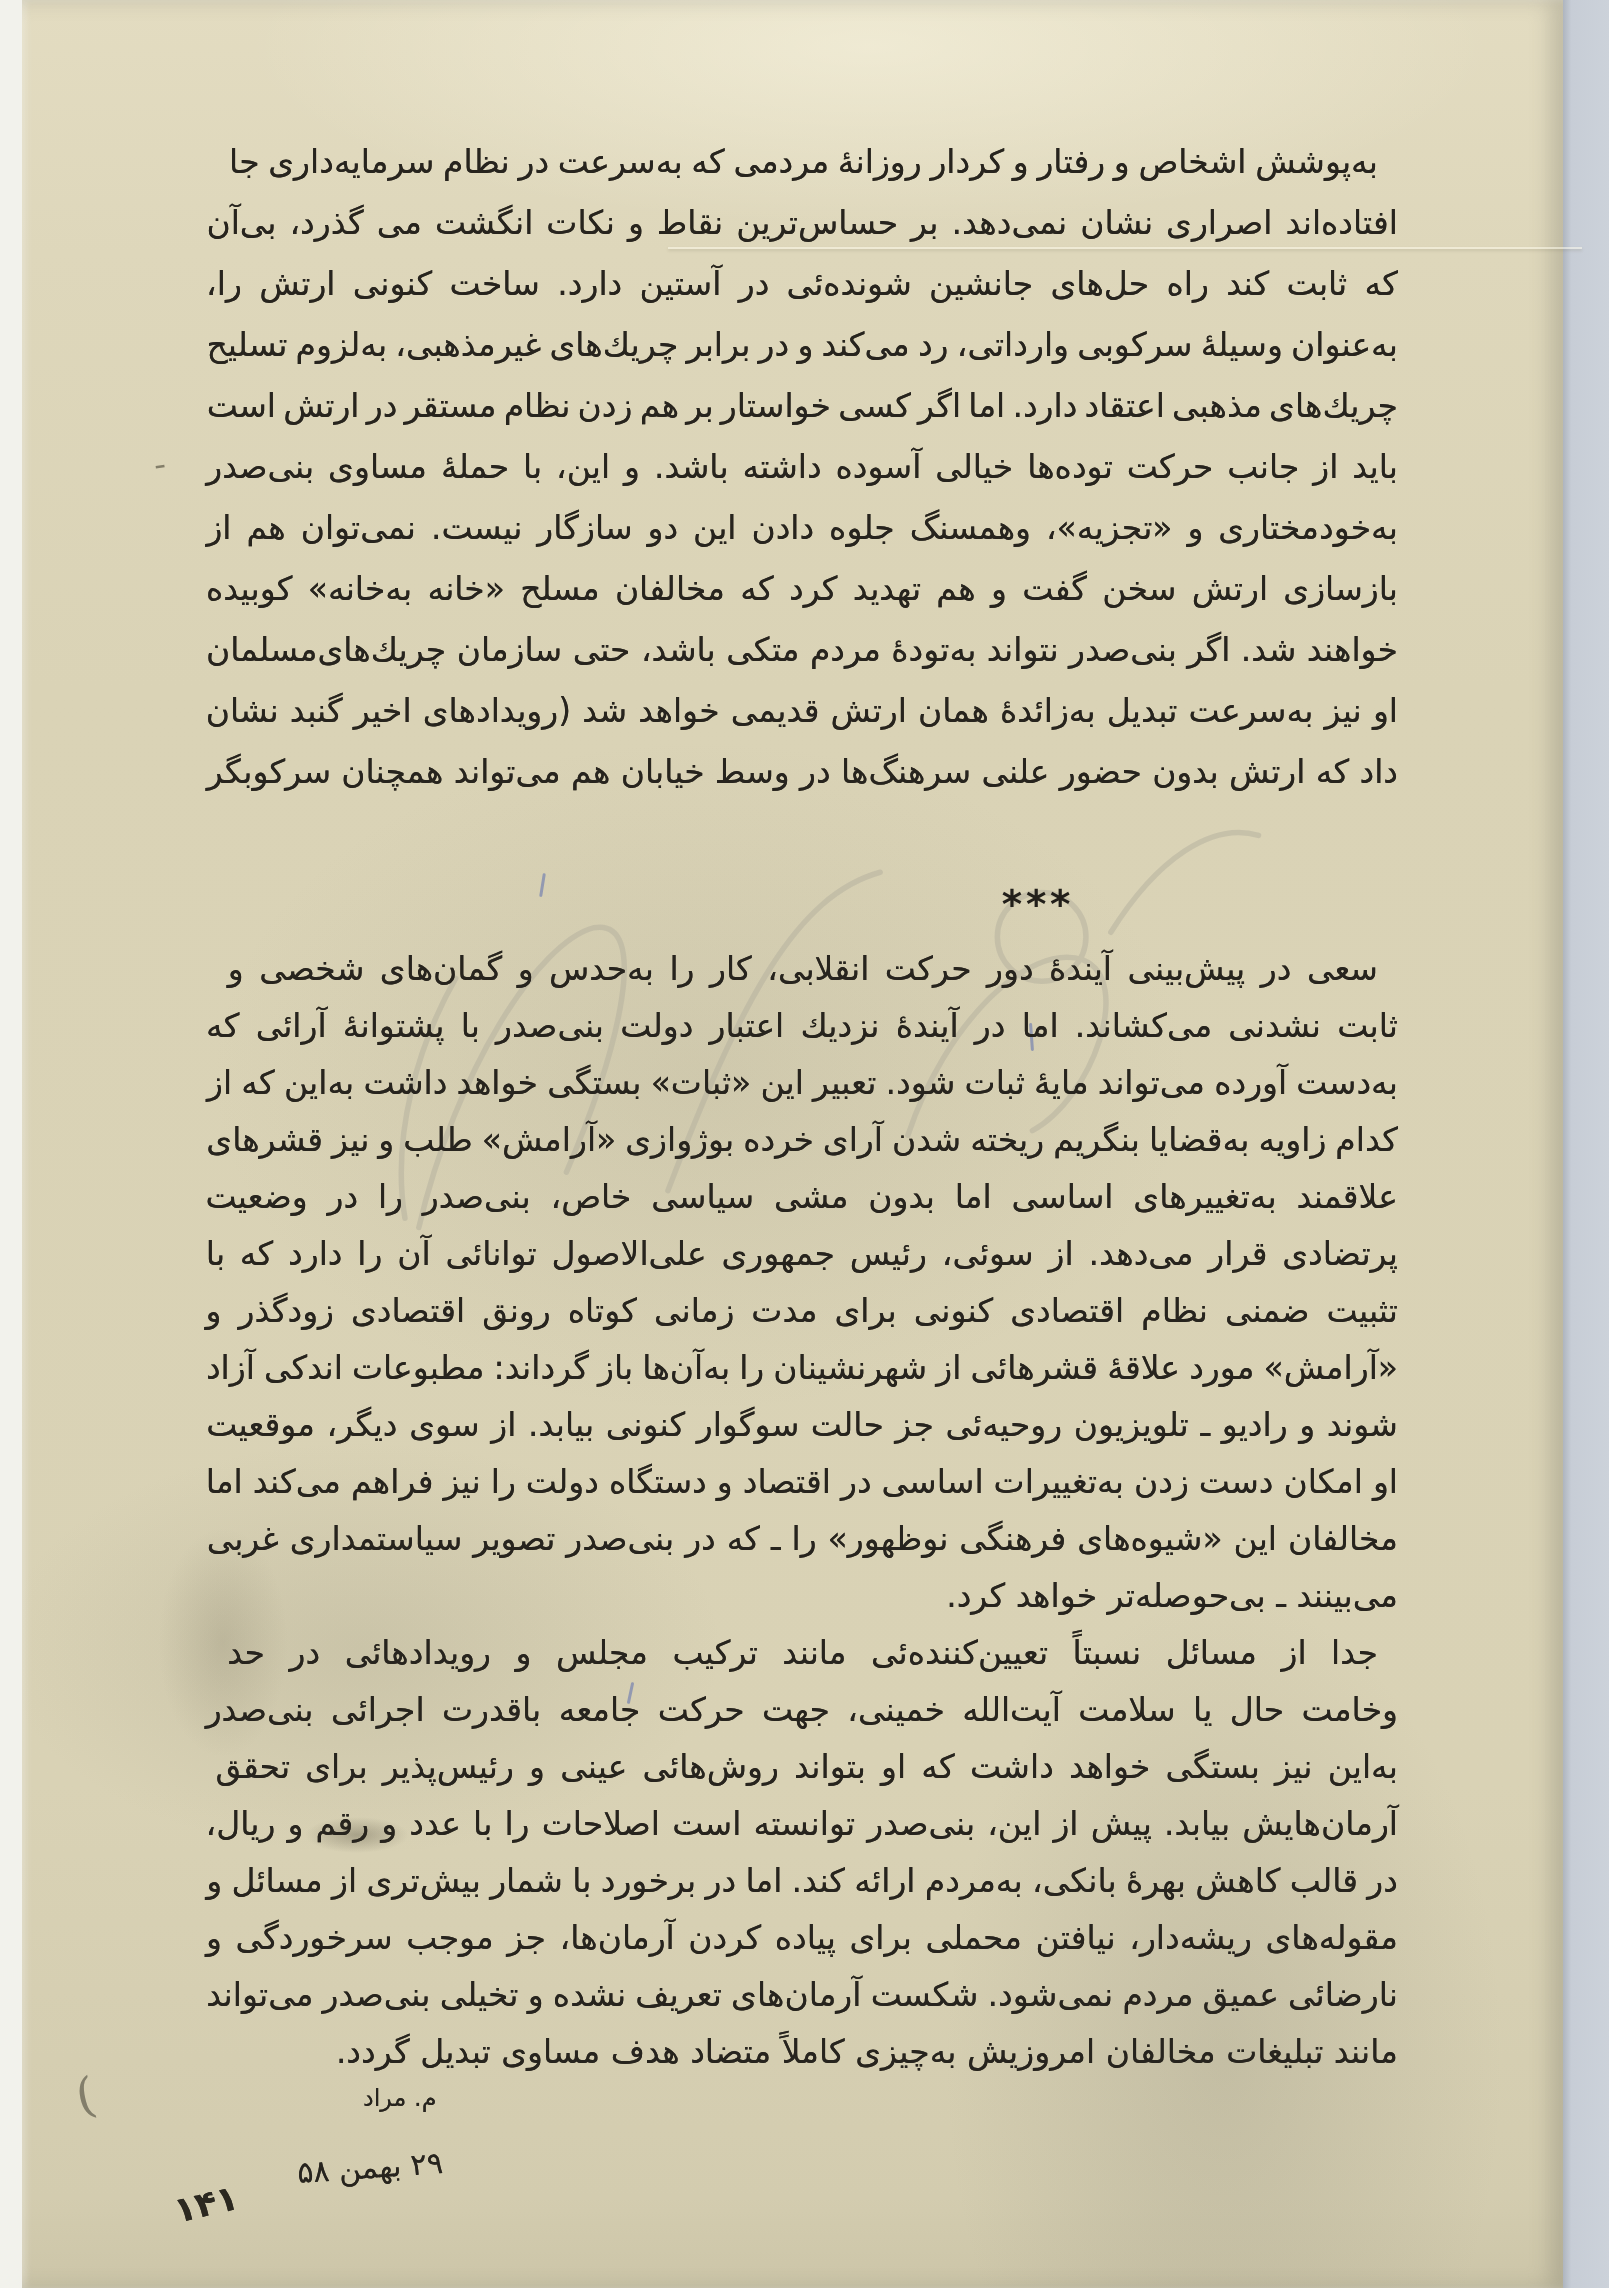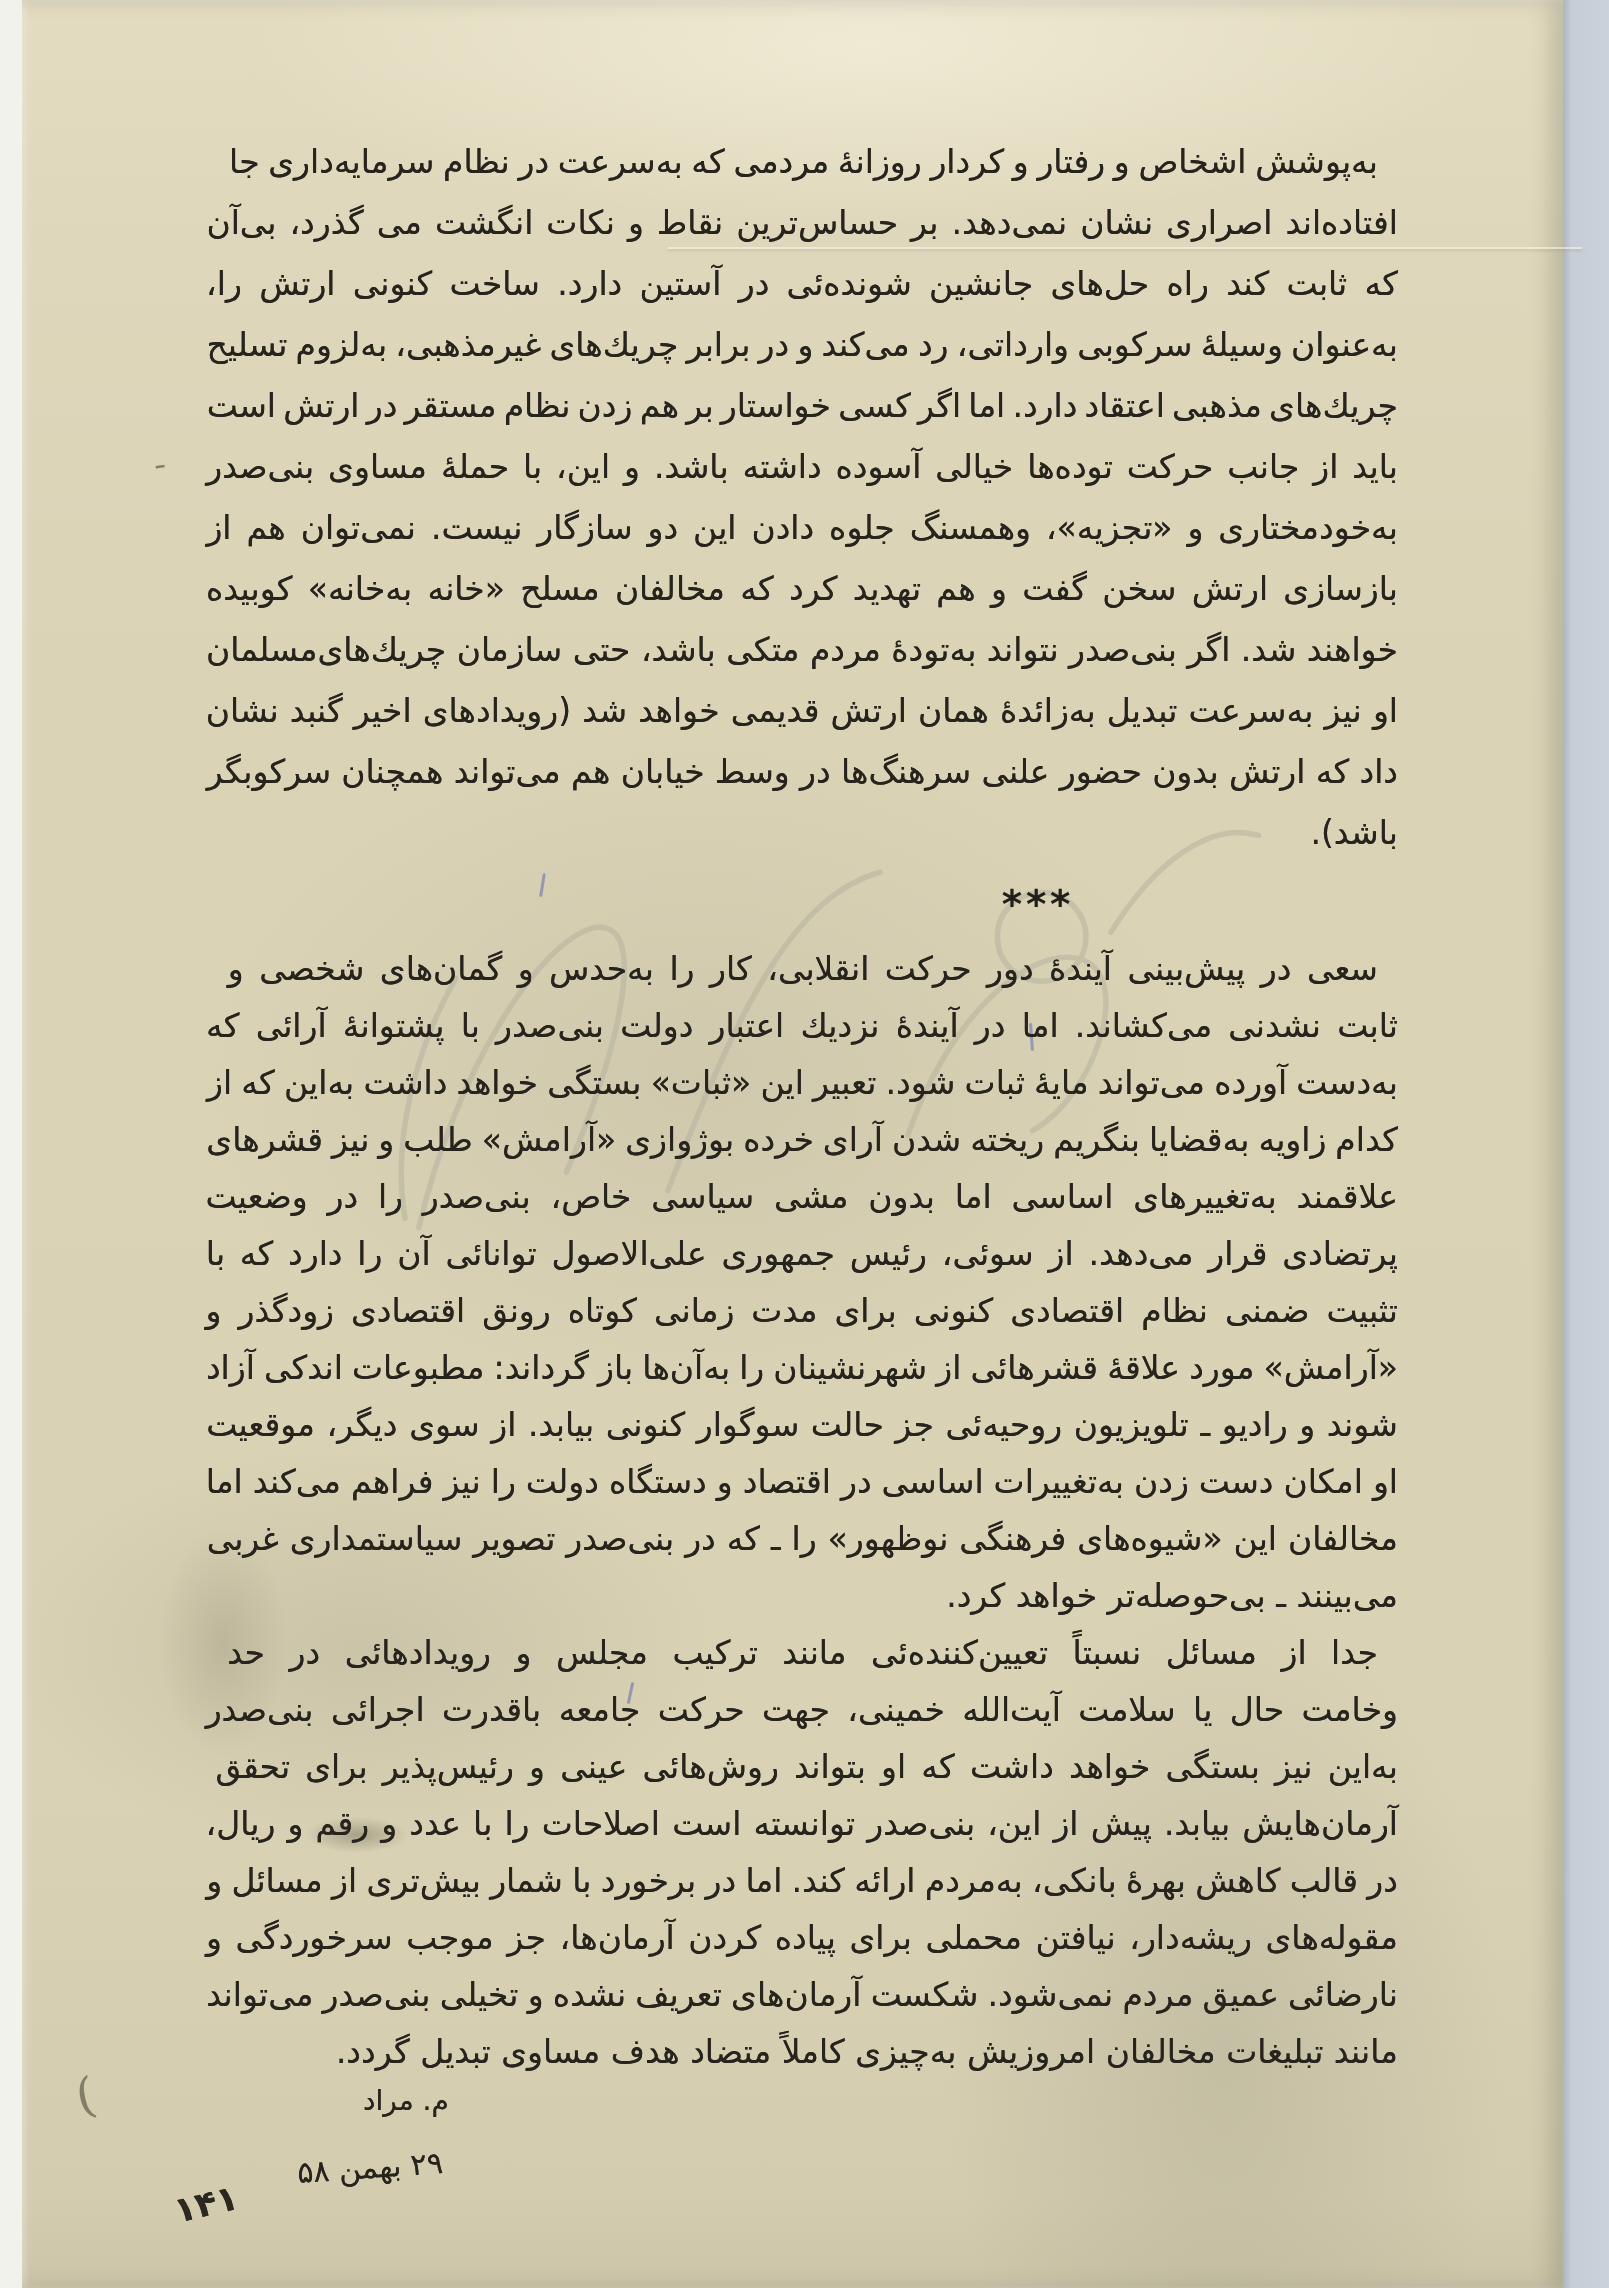--- a/index.html
+++ b/index.html
@@ -37,21 +37,21 @@
   .line{white-space:nowrap;text-align:right;font-size:33px;
     text-shadow:0 0 0.6px rgba(43,38,30,.85);}
   .p1 .line{height:61px;line-height:61px;}
   .p2 .line,.p3 .line{height:57px;line-height:57px;}
   .indent{margin-right:20px;}
 
   .separator{position:absolute;left:720px;top:875px;width:240px;height:59px;
     text-align:center;font-size:39px;font-weight:bold;letter-spacing:3.7px;
     color:#221f1a;line-height:59px;}
 
-  .signature{position:absolute;left:363px;top:2084px;font-size:28px;color:#27241e;
+  .signature{position:absolute;left:363px;top:2084px;font-size:24px;color:#27241e;
     direction:rtl;text-shadow:0 0 0.6px rgba(43,38,30,.85);}
   .date{position:absolute;left:297px;top:2150px;font-size:30px;color:#27241e;
     direction:rtl;transform:rotate(-4deg);letter-spacing:1.8px;
     text-shadow:0 0 0.6px rgba(43,38,30,.85);}
   .pagenum{position:absolute;left:174px;top:2184px;font-size:35px;font-weight:bold;
     color:#2b2820;transform:rotate(-13deg);text-shadow:0 0 0.6px rgba(43,38,30,.85);}
 
   
   .stray-dash{position:absolute;left:153px;top:441px;width:24px;height:5.5px;color:#55503f;
     font-size:28px;transform:rotate(-8deg);opacity:.65;}
@@ -104,21 +104,20 @@
       <div class="line j" style="word-spacing: 2.5px;"><span>افتاده‌اند اصرارى نشان نمى‌دهد. بر حساس‌ترين نقاط و نكات انگشت مى گذرد، بى‌آن</span></div>
       <div class="line j" style="word-spacing: 6.8px;"><span>كه ثابت كند راه حل‌هاى جانشين شونده‌ئى در آستين دارد. ساخت كنونى ارتش را،</span></div>
       <div class="line j" style="word-spacing: -2.3px;"><span>به‌عنوان وسيلهٔ سركوبى وارداتى، رد مى‌كند و در برابر چريك‌هاى غيرمذهبى، به‌لزوم تسليح</span></div>
       <div class="line j" style="word-spacing: -3.3px;"><span>چريك‌هاى مذهبى اعتقاد دارد. اما اگر كسى خواستار بر هم زدن نظام مستقر در ارتش است</span></div>
       <div class="line j" style="word-spacing: 3.4px;"><span>بايد از جانب حركت توده‌ها خيالى آسوده داشته باشد. و اين، با حملهٔ مساوى بنى‌صدر</span></div>
       <div class="line j" style="word-spacing: 4.4px;"><span>به‌خودمختارى و «تجزيه»، وهمسنگ جلوه دادن اين دو سازگار نيست. نمى‌توان هم از</span></div>
       <div class="line j" style="word-spacing: 4.8px;"><span>بازسازى ارتش سخن گفت و هم تهديد كرد كه مخالفان مسلح «خانه به‌خانه» كوبيده</span></div>
       <div class="line j" style="word-spacing: -0.1px; margin-left: 13px;"><span>خواهند شد. اگر بنى‌صدر نتواند به‌تودهٔ مردم متكى باشد، حتى سازمان چريك‌هاى‌مسلمان</span></div>
       <div class="line j" style="word-spacing: 0.6px;"><span>او نيز به‌سرعت تبديل به‌زائدهٔ همان ارتش قديمى خواهد شد (رويدادهاى اخير گنبد نشان</span></div>
       <div class="line j" style="word-spacing: -0.2px;"><span>داد كه ارتش بدون حضور علنى سرهنگ‌ها در وسط خيابان هم مى‌تواند همچنان سركوبگر</span></div>
-      <div class="line"><span>باشد).</span></div>
     </div>
 
     <div class="separator">***</div>
 
     <div class="para p2">
       <div class="line j indent" style="word-spacing: 5px;"><span>سعى در پيش‌بينى آيندهٔ دور حركت انقلابى، كار را به‌حدس و گمان‌هاى شخصى و</span></div>
       <div class="line j" style="word-spacing: 5.7px;"><span>ثابت نشدنى مى‌كشاند. اما در آيندهٔ نزديك اعتبار دولت بنى‌صدر با پشتوانهٔ آرائى كه</span></div>
       <div class="line j" style="word-spacing: -1.3px;"><span>به‌دست آورده مى‌تواند مايهٔ ثبات شود. تعبير اين «ثبات» بستگى خواهد داشت به‌اين كه از</span></div>
       <div class="line j" style="word-spacing: -1.5px;"><span>كدام زاويه به‌قضايا بنگريم ريخته شدن آراى خرده بوژوازى «آرامش» طلب و نيز قشرهاى</span></div>
       <div class="line j" style="word-spacing: 9.3px;"><span>علاقمند به‌تغييرهاى اساسى اما بدون مشى سياسى خاص، بنى‌صدر را در وضعيت</span></div>

